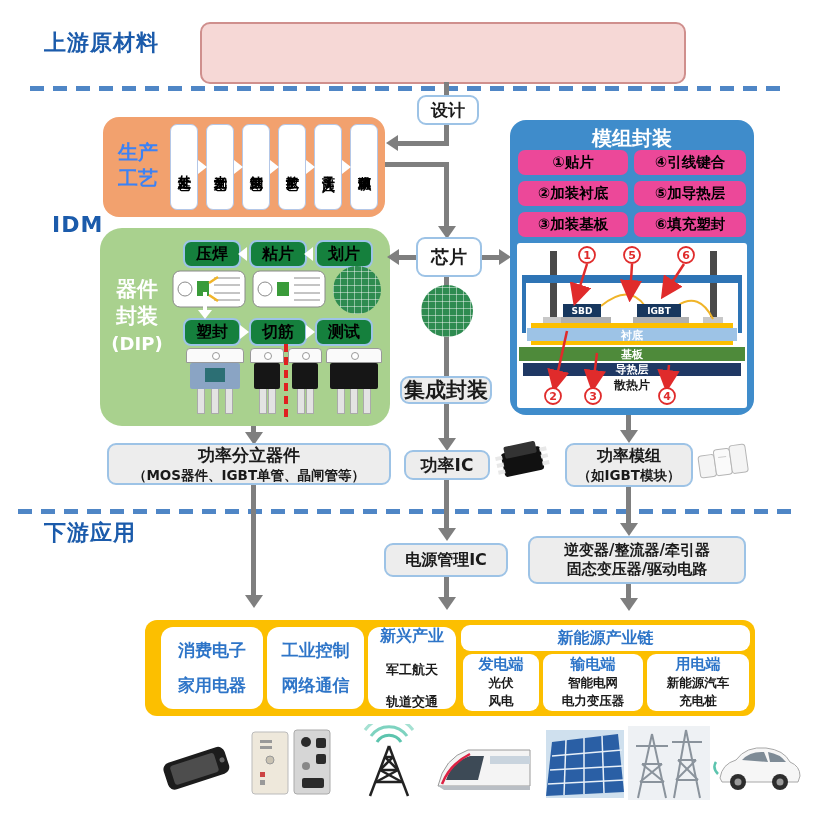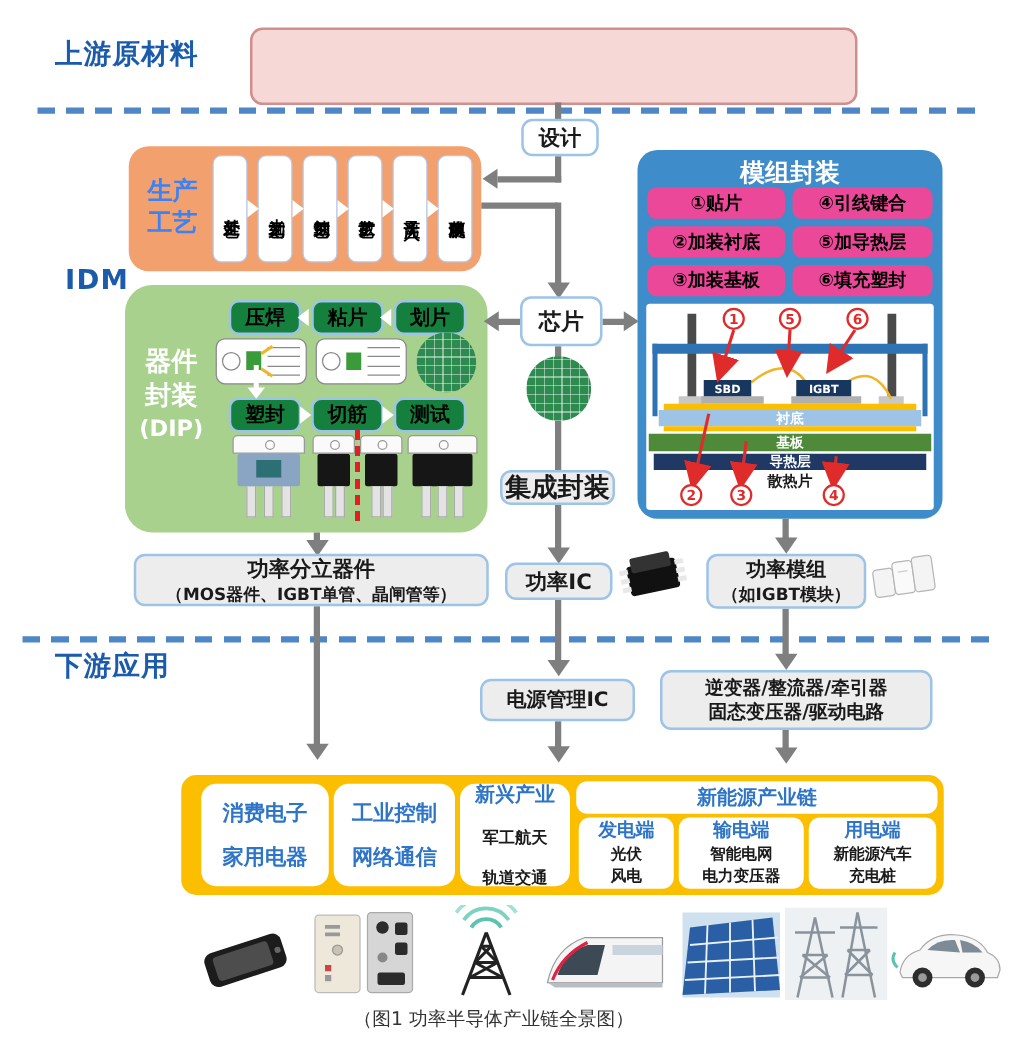--- a/index.html
+++ b/index.html
@@ -444,14 +444,13 @@
     <path d="M8 40 Q 10 26 24 22 Q 34 8 54 10 Q 72 12 78 24 Q 88 28 88 38 L 86 44 L 10 44 Z" fill="#f6f6f6" stroke="#a8a8a8"></path>
     <path d="M30 22 Q 38 13 52 14 L 56 24 Z" fill="#7e8b96"></path>
     <path d="M58 24 L 56 14 Q 68 16 74 24 Z" fill="#7e8b96"></path>
     <circle cx="26" cy="44" r="8" fill="#2d2d2d"></circle>
       <circle cx="26" cy="44" r="3.5" fill="#9a9a9a"></circle>
     <circle cx="68" cy="44" r="8" fill="#2d2d2d"></circle>
       <circle cx="68" cy="44" r="3.5" fill="#9a9a9a"></circle>
     <path d="M6 36 Q 0 30 4 24" stroke="#5cc4ae" stroke-width="2.5" fill="none"></path>
   </svg>
 
-  <div class="caption">（图1 功率半导体产业链全景图）</div>
 </div>
 
 </body></html>

